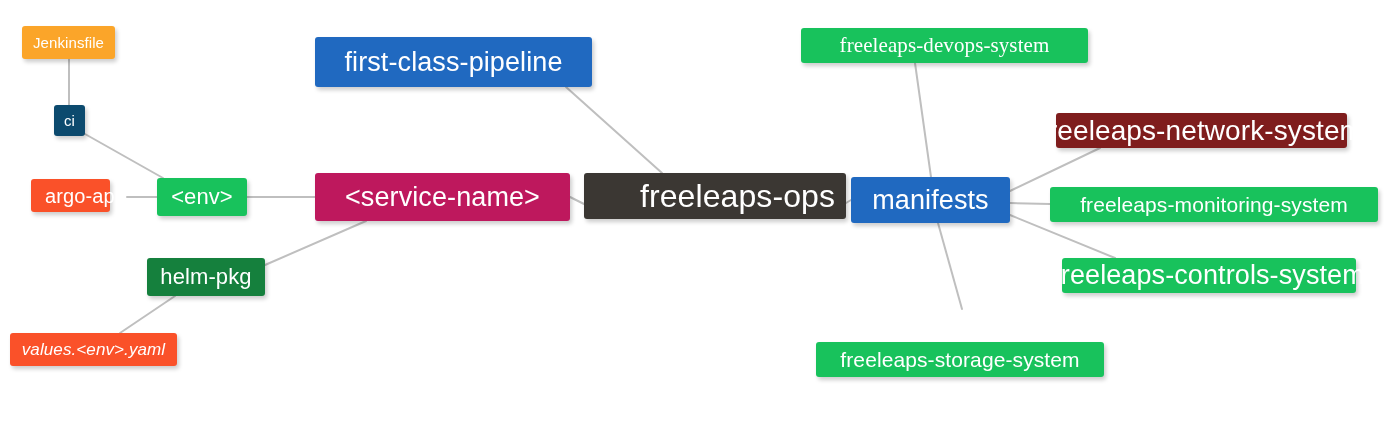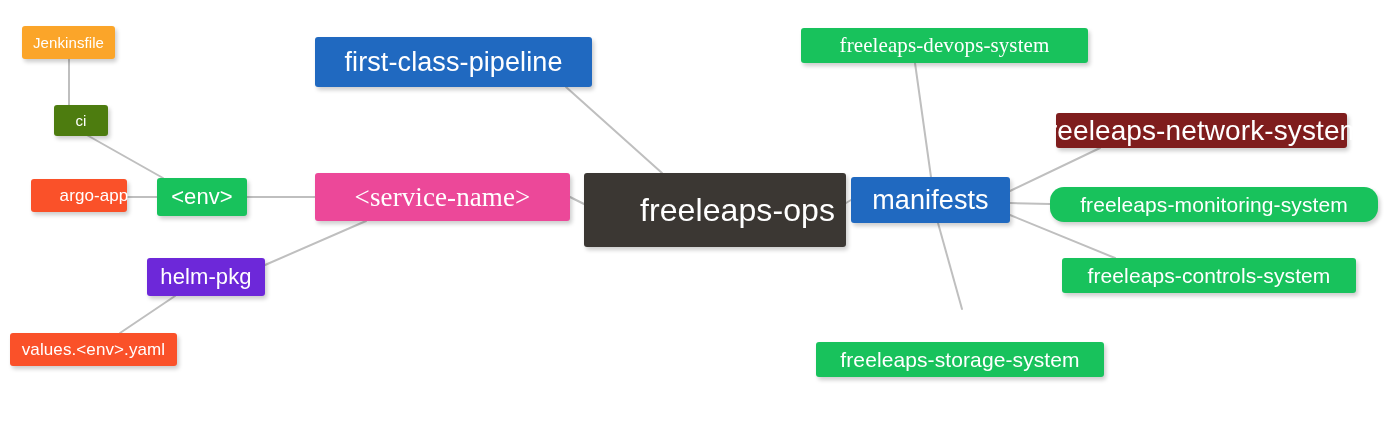--- a/index.html
+++ b/index.html
@@ -59,59 +59,59 @@
       <line x1="1010" y1="215" x2="1115" y2="258" stroke="#bfbfbf" stroke-width="2" stroke-linecap="round"></line>
       <line x1="938" y1="223" x2="962" y2="309" stroke="#bfbfbf" stroke-width="2" stroke-linecap="round"></line>
       <line x1="315" y1="197" x2="247" y2="197" stroke="#bfbfbf" stroke-width="2" stroke-linecap="round"></line>
       <line x1="366" y1="221" x2="265" y2="265" stroke="#bfbfbf" stroke-width="2" stroke-linecap="round"></line>
       <line x1="175" y1="296" x2="120" y2="333" stroke="#bfbfbf" stroke-width="2" stroke-linecap="round"></line>
       <line x1="157" y1="197" x2="127" y2="197" stroke="#bfbfbf" stroke-width="2" stroke-linecap="round"></line>
       <line x1="163" y1="178" x2="85" y2="134" stroke="#bfbfbf" stroke-width="2" stroke-linecap="round"></line>
       <line x1="69" y1="105" x2="69" y2="59" stroke="#bfbfbf" stroke-width="2" stroke-linecap="round"></line>
     </svg>
   <div id="node-layer">
-      <div class="node" style="left: 584px; top: 173px; width: 262px; height: 74px; background: rgb(59, 55, 51); font-size: 32px; padding-left: 45px;">
+      <div class="node" style="left: 584px; top: 173px; width: 262px; height: 46px; background: rgb(59, 55, 51); font-size: 32px; padding-left: 45px;">
         <span class="node-label">freeleaps-ops</span>
       </div>
       <div class="node" style="left: 851px; top: 177px; width: 159px; height: 46px; background: rgb(32, 105, 192); font-size: 27px; text-align: center;">
         <span class="node-label">manifests</span>
       </div>
-      <div class="node" style="left: 315px; top: 173px; width: 255px; height: 48px; background: #ec4899; font-size: 27px; font-family: Liberation Serif, serif;">
+      <div class="node" style="left: 315px; top: 173px; width: 255px; height: 48px; background: #be185d; font-size: 27px;">
         <span class="node-label">&lt;service-name&gt;</span>
       </div>
       <div class="node" style="left: 315px; top: 37px; width: 277px; height: 50px; background: rgb(32, 105, 192); font-size: 27px; text-align: right;">
         <span class="node-label">first-class-pipeline</span>
       </div>
       <div class="node" style="left: 157px; top: 178px; width: 90px; height: 38px; background: rgb(24, 194, 92); font-size: 22px;">
         <span class="node-label">&lt;env&gt;</span>
       </div>
-      <div class="node" style="left: 147px; top: 258px; width: 118px; height: 38px; background: #6d28d9; font-size: 22px;">
+      <div class="node" style="left: 147px; top: 258px; width: 118px; height: 38px; background: #15803d; font-size: 22px;">
         <span class="node-label">helm-pkg</span>
       </div>
-      <div class="node" style="left: 54px; top: 105px; width: 54px; height: 31px; background: #4d7c0f; font-size: 15px;">
+      <div class="node" style="left: 54px; top: 105px; width: 31px; height: 31px; background: #0c4a6e; font-size: 15px;">
         <span class="node-label">ci</span>
       </div>
       <div class="node" style="left: 22px; top: 26px; width: 93px; height: 33px; background: rgb(251, 165, 41); font-size: 15px;">
         <span class="node-label">Jenkinsfile</span>
       </div>
-      <div class="node" style="left: 31px; top: 179px; width: 96px; height: 33px; background: rgb(250, 81, 41); font-size: 17px; padding-left: 30px;">
+      <div class="node" style="left: 31px; top: 179px; width: 79px; height: 33px; background: rgb(250, 81, 41); font-size: 20px; padding-left: 30px;">
         <span class="node-label">argo-app</span>
       </div>
-      <div class="node" style="left: 10px; top: 333px; width: 167px; height: 33px; background: rgb(250, 81, 41); font-size: 17px;">
+      <div class="node" style="left: 10px; top: 333px; width: 167px; height: 33px; background: rgb(250, 81, 41); font-size: 17px; font-style: italic;">
         <span class="node-label">values.&lt;env&gt;.yaml</span>
       </div>
       <div class="node" style="left: 801px; top: 28px; width: 287px; height: 35px; background: rgb(24, 194, 92); font-size: 21px; font-family: Liberation Serif, serif;">
         <span class="node-label">freeleaps-devops-system</span>
       </div>
       <div class="node" style="left: 1056px; top: 113px; width: 291px; height: 35px; background: #7f1d1d; font-size: 28px;">
         <span class="node-label">freeleaps-network-system</span>
       </div>
-      <div class="node" style="left: 1050px; top: 187px; width: 328px; height: 35px; background: rgb(24, 194, 92); font-size: 21px; border-radius: 14px;">
+      <div class="node" style="left: 1050px; top: 187px; width: 328px; height: 35px; background: rgb(24, 194, 92); font-size: 21px;">
         <span class="node-label">freeleaps-monitoring-system</span>
       </div>
-      <div class="node" style="left: 1062px; top: 258px; width: 294px; height: 35px; background: rgb(24, 194, 92); font-size: 21px;">
+      <div class="node" style="left: 1062px; top: 258px; width: 294px; height: 35px; background: rgb(24, 194, 92); font-size: 27px;">
         <span class="node-label">freeleaps-controls-system</span>
       </div>
       <div class="node" style="left: 816px; top: 309px; width: 288px; height: 35px; background: rgb(24, 194, 92); font-size: 21px; margin-top: 33px;">
         <span class="node-label">freeleaps-storage-system</span>
       </div>
     </div>
 </div>
 
 </body></html>

